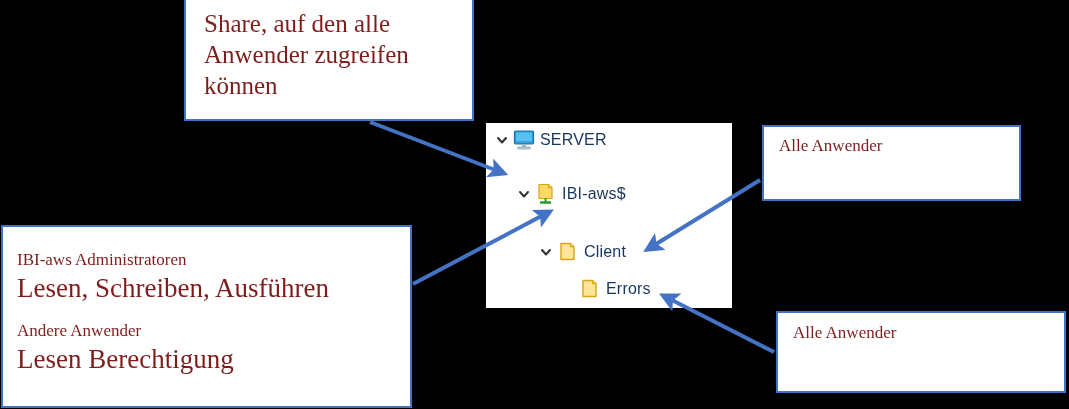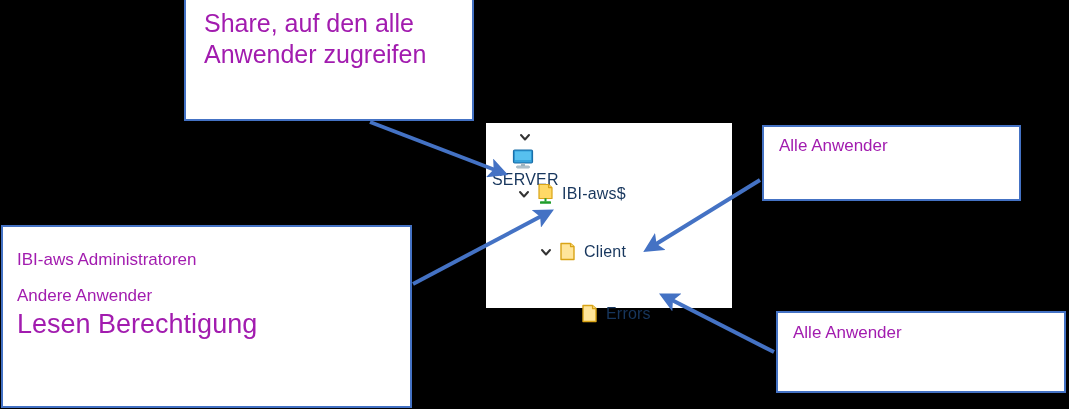--- a/index.html
+++ b/index.html
@@ -21,21 +21,22 @@
     position: absolute;
     background: #ffffff;
     border: 2px solid #4472c4;
     box-sizing: border-box;
     color: #000000;
     z-index: 3;
   }
   .callout .line {
     display: block;
     white-space: pre;
-    color: #a21caf;
+    color: #7f1d1d;
+    font-family: Liberation Serif, serif;
   }
   .small { font-size: 17px; line-height: 22px; }
   .big   { font-size: 25px; line-height: 31px; }
   .huge  { font-size: 27px; line-height: 35px; }
 
   #callout-share {
     left: 184px; top: -2px; width: 290px; height: 123px;
     padding: 8px 0 0 18px;
   }
   #callout-admins {
@@ -93,25 +94,25 @@
     align-items: center;
     justify-content: center;
     margin-right: 4px;
   }
   .tree-label {
     font-size: 16px;
     color: #17365d;
     letter-spacing: 0.2px;
   }
 
-  #row-server  { left: 6px;  top: 4px; flex-direction: column;  }
+  #row-server  { left: 6px;  top: 4px;  }
   #row-share   { left: 28px; top: 58px; }
   #row-admin   { left: 50px; top: 79px; }
   #row-client  { left: 50px; top: 116px; }
-  #row-errors  { left: 72px; top: 153px; margin-top: 25px; }
+  #row-errors  { left: 72px; top: 153px; }
 </style>
 </head>
 <body>
 
 <div id="canvas">
 
   <div id="tree-panel">
 
     <div class="tree-row" id="row-server">
       <span class="chev">
@@ -185,24 +186,26 @@
     </defs>
     <line x1="370" y1="122" x2="503" y2="173" stroke="#4472c4" stroke-width="4" marker-end="url(#ah)"></line>
     <line x1="413" y1="284" x2="549" y2="212" stroke="#4472c4" stroke-width="4" marker-end="url(#ah)"></line>
     <line x1="760" y1="180" x2="648" y2="249" stroke="#4472c4" stroke-width="4" marker-end="url(#ah)"></line>
     <line x1="774" y1="352" x2="664" y2="296" stroke="#4472c4" stroke-width="4" marker-end="url(#ah)"></line>
   </svg>
 
   <div class="callout" id="callout-share">
     <span class="line big">Share, auf den alle</span>
     <span class="line big">Anwender zugreifen</span>
+    <span class="line big">können</span>
   </div>
 
   <div class="callout" id="callout-admins">
     <span class="line small">IBI-aws Administratoren</span>
+    <span class="line huge">Lesen, Schreiben, Ausführen</span>
     <span class="gap"></span>
     <span class="line small">Andere Anwender</span>
     <span class="line huge">Lesen Berechtigung</span>
   </div>
 
   <div class="callout" id="callout-allusers-read">
     <span class="line small">Alle Anwender</span>
   </div>
 
   <div class="callout" id="callout-allusers-write">

